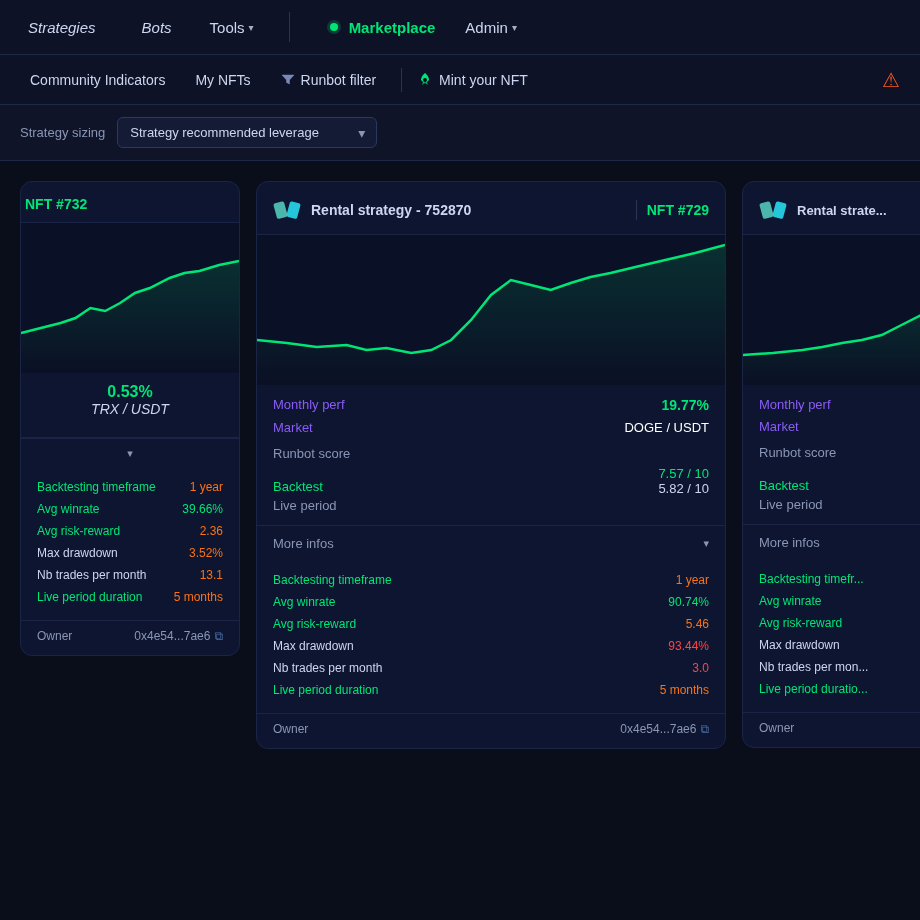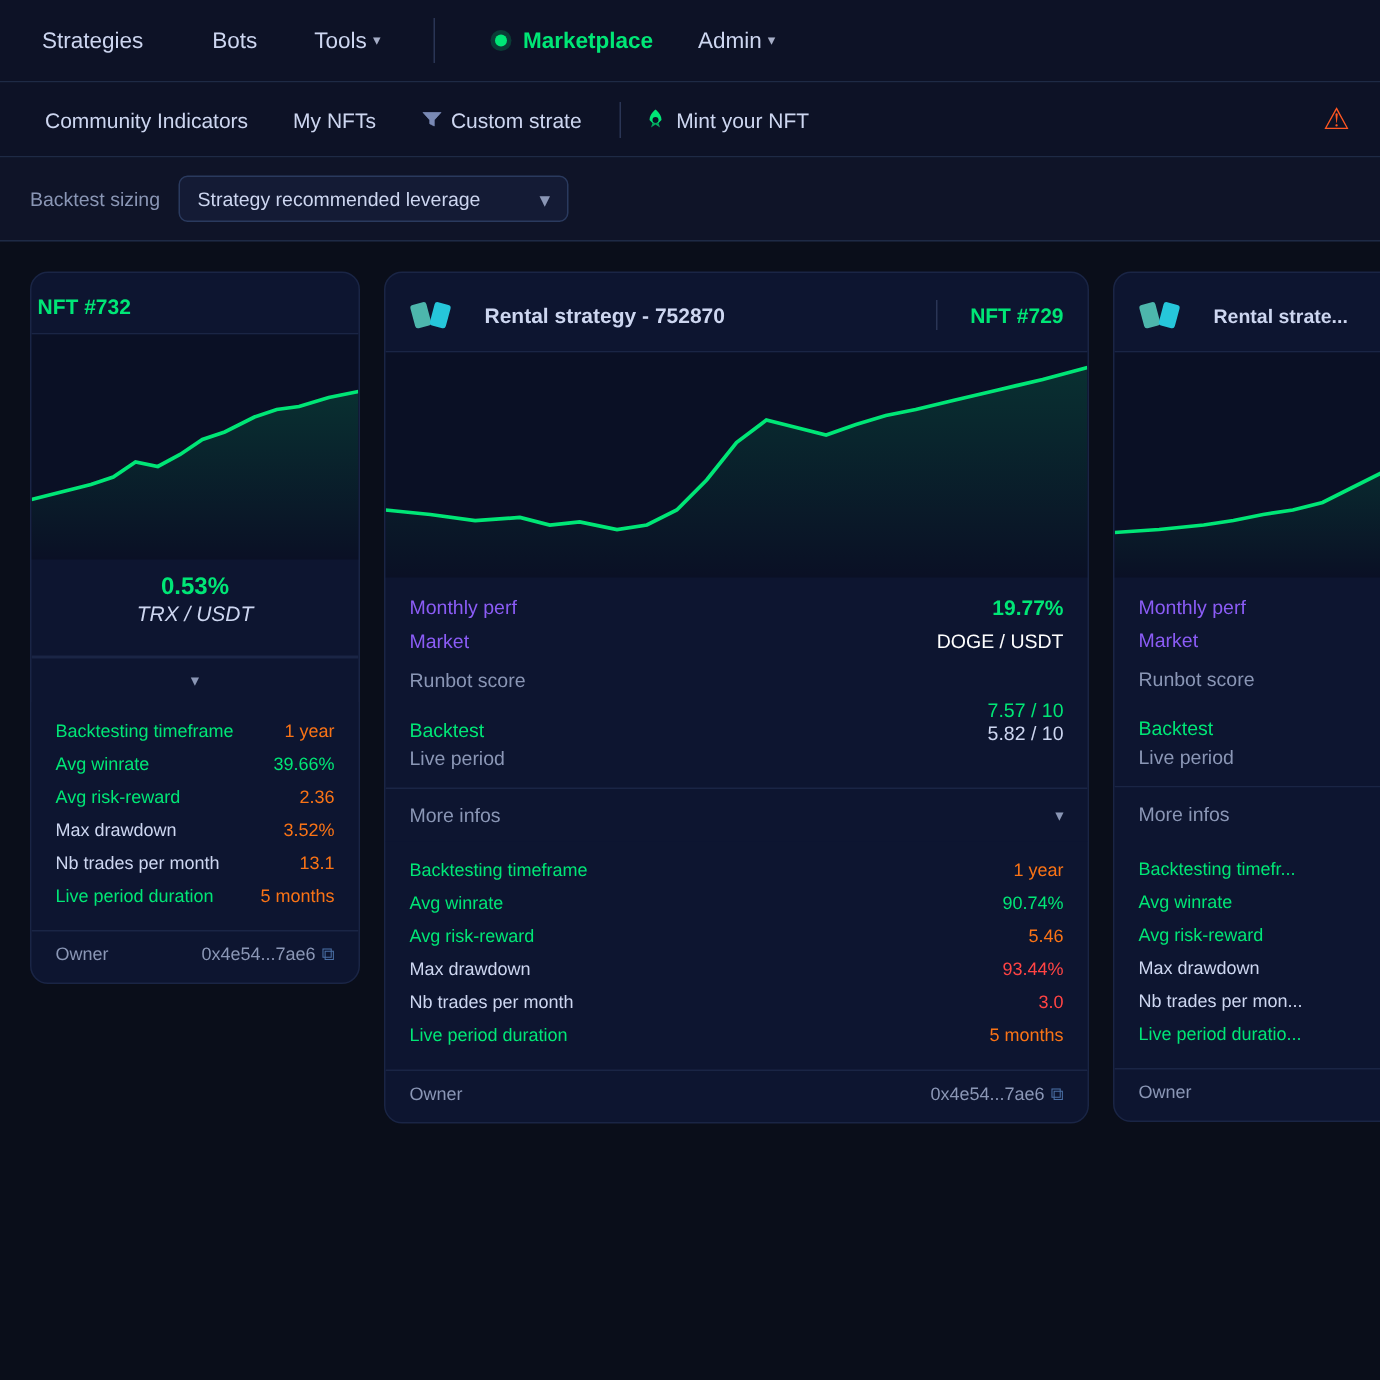--- a/index.html
+++ b/index.html
@@ -20,20 +20,21 @@
       padding: 0 20px;
       gap: 30px;
       border-bottom: 1px solid #1e2a45;
     }
     .top-nav-item {
       color: #cdd6f0;
       font-size: 15px;
       cursor: pointer;
       padding: 6px 8px;
       white-space: nowrap;
+      font-style: italic;
     }
     .top-nav-divider {
       width: 1px;
       height: 30px;
       background: #2a3555;
       margin: 0 5px;
     }
     .top-nav-marketplace {
       color: #00e676;
       font-size: 15px;
@@ -161,21 +162,21 @@
       flex-shrink: 0;
       margin-right: 16px;
       overflow: hidden;
     }
 
     
     .card-header {
       display: flex;
       align-items: center;
       padding: 14px 16px 10px;
-      gap: 22px;
+      gap: 10px;
       border-bottom: 1px solid #1a2545;
     }
     .card-header-logo {
       display: flex;
       align-items: center;
       justify-content: center;
     }
     .logo-shape {
       width: 28px;
       height: 28px;
@@ -409,36 +410,36 @@
   </span>
 </nav>
 
 <nav class="second-nav">
   <span class="second-nav-item">Community Indicators</span>
   <span class="second-nav-item">My NFTs</span>
   <span class="second-nav-item">
     <svg width="14" height="14" viewBox="0 0 14 14">
       <path d="M1 2h12l-4.5 5v4l-3-1.5V7L1 2z" fill="#7a8ab5" stroke="#7a8ab5" stroke-width="0.5"></path>
     </svg>
-    <span>Custom strate</span>
+    <span>Runbot filter</span>
   </span>
   <span class="second-nav-divider"></span>
   <span class="mint-nft">
     <svg width="16" height="16" viewBox="0 0 16 16">
       <path d="M8 1 C8 1 12 4 12 8 L10 10 L6 10 L4 8 C4 4 8 1 8 1Z" fill="#00e676"></path>
       <circle cx="8" cy="8" r="2" fill="#0a1025"></circle>
       <path d="M6 10 L5 13 L8 11 L11 13 L10 10" fill="#00e676" opacity="0.7"></path>
     </svg>
     <span>Mint your NFT</span>
   </span>
   <span class="alert-icon">⚠</span>
 </nav>
 
 <div class="backtest-bar">
-  <span class="backtest-label">Backtest sizing</span>
+  <span class="backtest-label">Strategy sizing</span>
   <div class="select-wrapper">
     <select class="backtest-select"><option>Strategy recommended leverage</option><option>Fixed amount</option><option>Percent of portfolio</option></select>
   </div>
 </div>
 
 <div class="cards-container">
 
   <div class="card" style="width:220px;min-width:200px;">
 
     <div class="nft-header">

